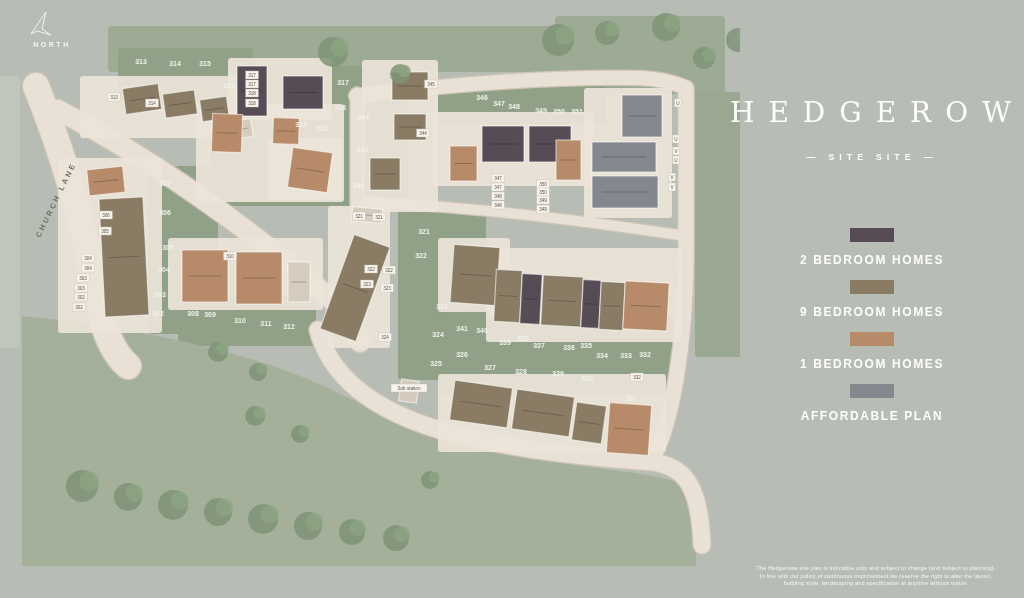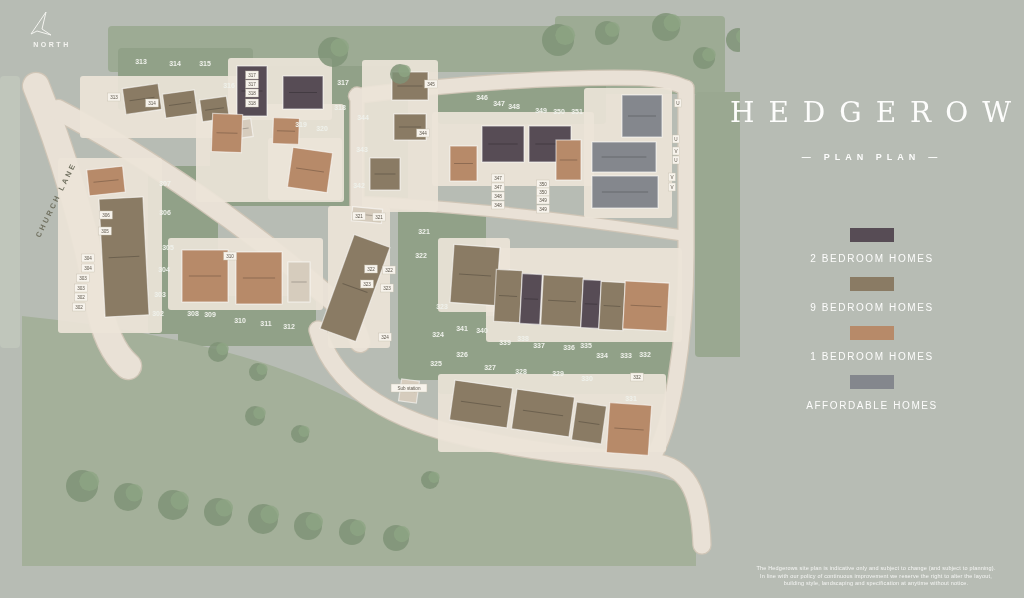--- a/index.html
+++ b/index.html
@@ -16,21 +16,21 @@
   .panel{position:absolute;left:730px;top:0;width:284px;height:598px;color:#fdfdfc;}
   .ptitle{position:absolute;left:0;top:96px;width:284px;margin:0;text-align:center;
           font-family:"DejaVu Serif","Liberation Serif",serif;font-weight:400;
           font-size:28px;letter-spacing:14px;margin-right:-14px;color:#fdfdfc;}
   .subtitle{position:absolute;left:0;top:152px;width:284px;text-align:center;
           font-size:9px;font-weight:bold;letter-spacing:5px;color:#fdfdfc;}
   .subtitle span{margin:0 4px;}
   .legend{position:absolute;left:0;top:228px;width:284px;}
   .litem{margin-bottom:13px;text-align:center;}
   .swatch{width:44px;height:14px;margin:0 auto 11px auto;}
-  .llabel{font-size:10px;font-weight:normal;letter-spacing:1.6px;color:#fdfdfc;}
+  .llabel{font-size:12px;font-weight:bold;letter-spacing:1.6px;color:#fdfdfc;}
   .disclaimer{position:absolute;left:8px;top:565px;width:276px;text-align:center;
           font-size:5.5px;line-height:7.5px;color:#fdfdfc;opacity:.9;letter-spacing:.2px;}
 </style>
 </head>
 <body>
 
 <div class="canvas">
 
   <svg id="siteplan" width="740" height="598" viewBox="0 0 740 598">
       <rect x="108" y="26" width="615" height="46" rx="4" fill="#9dab94"></rect>
@@ -324,39 +324,39 @@
   <div class="north">
     <svg width="34" height="30" viewBox="0 0 34 30">
       <path d="M 9,26 L 24,4 L 20,21 L 29,27 L 15,23 Z" fill="none" stroke="#f4f4f0" stroke-width="1"></path>
     </svg>
     <div class="nlabel">NORTH</div>
   </div>
 
   <div class="panel">
     <h1 class="ptitle">HEDGEROWS</h1>
     <div class="subtitle">
-      <span>—</span><span>PLAN PLAN</span><span>—</span>
+      <span>—</span><span>SITE SITE</span><span>—</span>
     </div>
 
     <div class="legend">
       <div class="litem">
         <div class="swatch" style="background: rgb(87, 76, 85);"></div>
         <div class="llabel">2 BEDROOM HOMES</div>
       </div>
       <div class="litem">
         <div class="swatch" style="background: rgb(138, 123, 100);"></div>
         <div class="llabel">9 BEDROOM HOMES</div>
       </div>
       <div class="litem">
         <div class="swatch" style="background: rgb(183, 138, 105);"></div>
         <div class="llabel">1 BEDROOM HOMES</div>
       </div>
       <div class="litem">
         <div class="swatch" style="background: rgb(132, 135, 141);"></div>
-        <div class="llabel">AFFORDABLE HOMES</div>
+        <div class="llabel">AFFORDABLE PLAN</div>
       </div>
     </div>
 
     <div class="disclaimer">
       <div>The Hedgerows site plan is indicative only and subject to change (and subject to planning).</div>
       <div>In line with our policy of continuous improvement we reserve the right to alter the layout,</div>
       <div>building style, landscaping and specification at anytime without notice.</div>
     </div>
   </div>
 

